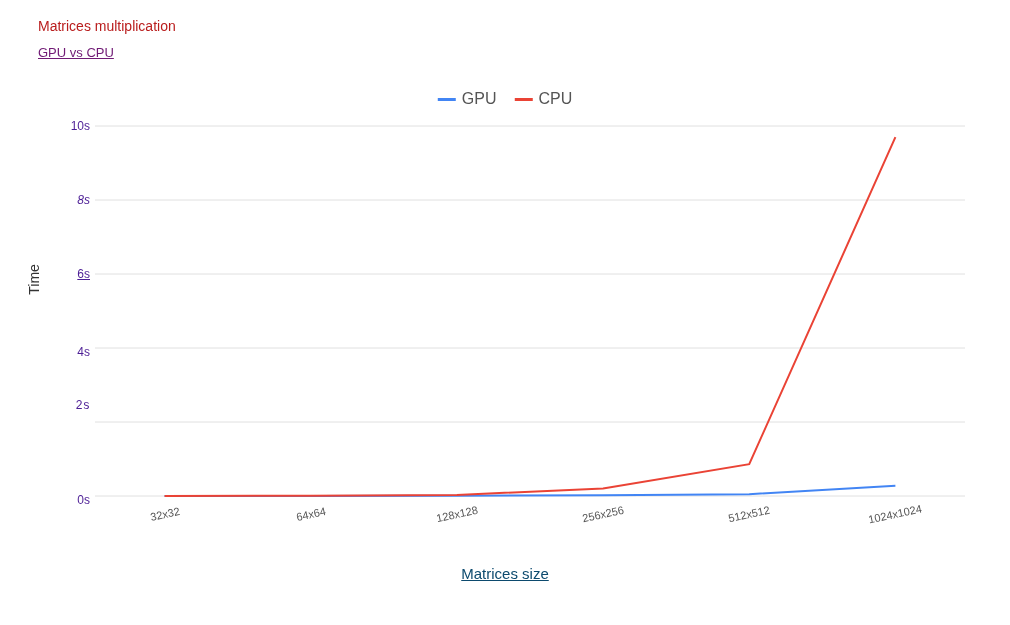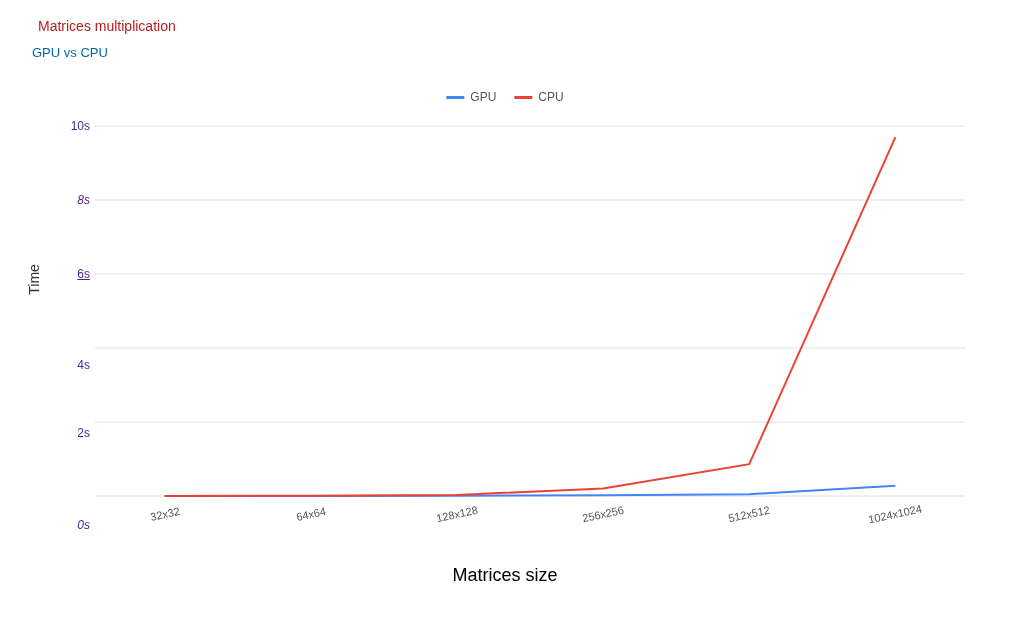--- a/index.html
+++ b/index.html
@@ -19,33 +19,34 @@
   }
   .title {
     position: absolute;
     left: 38px;
     top: 18px;
     font-size: 14px;
     color: #b91c1c;
   }
   .subtitle {
     position: absolute;
-    left: 32px;
+    left: 38px;
     top: 45px;
     font-size: 13px;
-    color: #0369a1;
+    color: #701a75;
+    text-decoration: underline;
   }
   .legend {
     position: absolute;
     left: 50%;
     top: 90px;
     transform: translateX(-50%);
     display: flex;
     gap: 18px;
-    font-size: 12px;
+    font-size: 16px;
     color: #555;
   }
   .legend-item {
     display: flex;
     align-items: center;
     gap: 6px;
   }
   .legend-swatch {
     width: 18px;
     height: 3px;
@@ -94,22 +95,23 @@
     transform: rotate(-90deg) translateX(50%);
     transform-origin: left top;
     font-size: 14px;
     color: #333;
   }
   .xlabel {
     position: absolute;
     left: 50%;
     top: 565px;
     transform: translateX(-50%);
-    font-size: 18px;
-    color: #000000;
+    font-size: 15px;
+    color: #0c4a6e;
+    text-decoration: underline;
   }
 </style>
 </head>
 <body>
 
 <div class="chart">
   <div class="title">Matrices multiplication</div>
   <div class="subtitle">GPU vs CPU</div>
 
   <div class="legend" id="legend">
@@ -135,23 +137,23 @@
         </g>
         <polyline points="69.60000000000001,370 215.76,370 361.92,369.63 508.08,369.26 654.24,368.15 800.4,359.64" fill="none" stroke="#4285f4" stroke-width="2"></polyline>
         <polyline points="69.60000000000001,370 215.76,369.63 361.92,368.89 508.08,362.6 654.24,338.18 800.4,11.100000000000023" fill="none" stroke="#ea4335" stroke-width="2"></polyline>
       </svg>
   </div>
 
   <div class="ylabel">Time</div>
   <div class="xlabel">Matrices size</div>
 
   <div id="yticks">
-      <div class="ytick" style="top: 525px; font-style: italic;">0s</div>
-      <div class="ytick" style="top: 433px;">2s</div>
-      <div class="ytick" style="top: 365px;">4s</div>
+      <div class="ytick" style="top: 500px;">0s</div>
+      <div class="ytick" style="top: 406px; font-family: Liberation Mono, monospace;">2s</div>
+      <div class="ytick" style="top: 352px;">4s</div>
       <div class="ytick" style="top: 274px; text-decoration: underline;">6s</div>
       <div class="ytick" style="top: 200px; font-style: italic;">8s</div>
       <div class="ytick" style="top: 126px;">10s</div>
     </div>
   <div id="xticks">
       <div class="xtick" style="left: 164.6px; top: 508px;">32x32</div>
       <div class="xtick" style="left: 310.76px; top: 508px;">64x64</div>
       <div class="xtick" style="left: 456.92px; top: 508px;">128x128</div>
       <div class="xtick" style="left: 603.08px; top: 508px;">256x256</div>
       <div class="xtick" style="left: 749.24px; top: 508px;">512x512</div>

